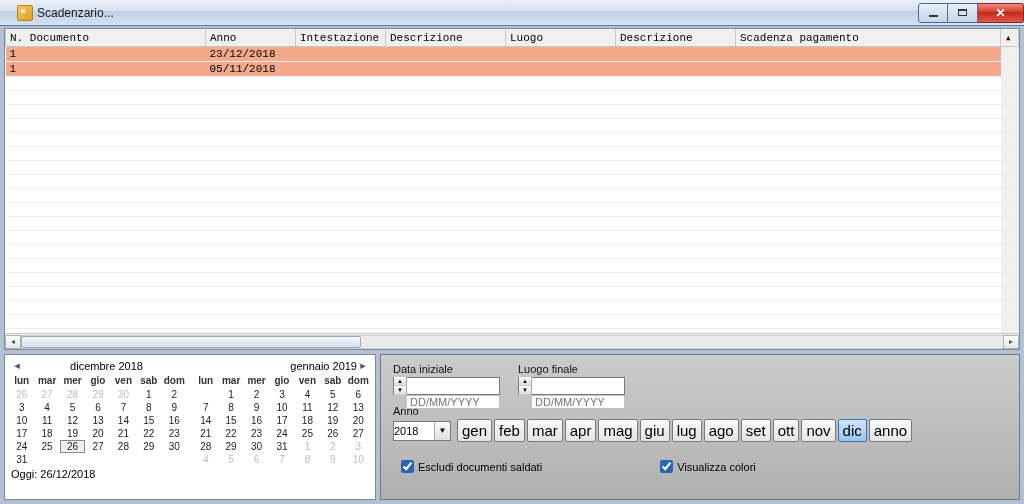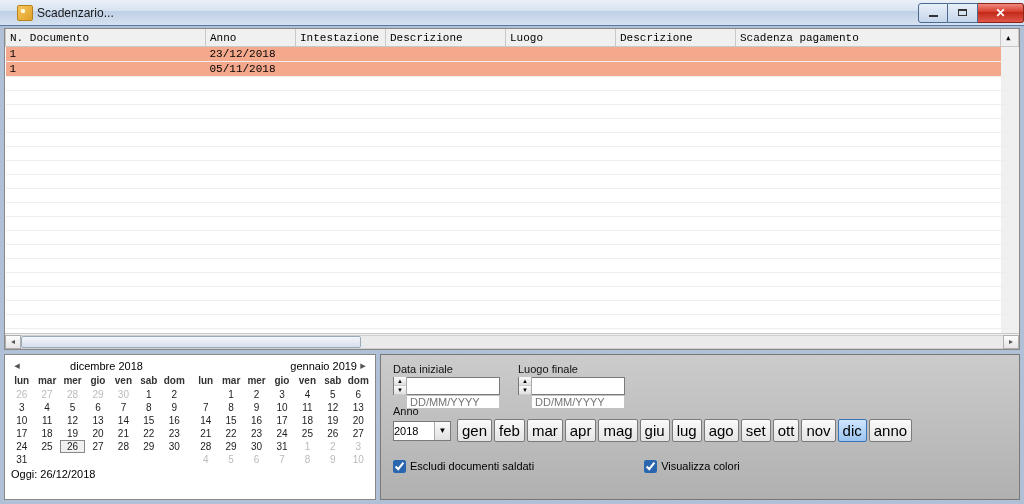--- a/index.html
+++ b/index.html
@@ -194,21 +194,21 @@
   .mbtn{
     border:1px solid #7a7a7a;
     background:linear-gradient(#fafafa,#e4e4e4);
     font-size:15px; padding:2px 4px; border-radius:2px;
     font-family:inherit;
   }
   .mbtn.active{
     background:linear-gradient(#cfe6ff,#9cc4ef);
     border-color:#3a74b4;
   }
-  .chk{ display:flex; gap:4px; font-size:11px;}
+  .chk{ display:flex; align-items:center; gap:4px; font-size:11px;margin-left:8px;}
   .chk input{ accent-color:#2a66b0;}
 </style>
 </head>
 <body>
 
 <div class="titlebar">
   <div class="app-icon"></div>
   <div class="title">Scadenzario...</div>
   <div class="winbtns">
     <div class="winbtn min">

